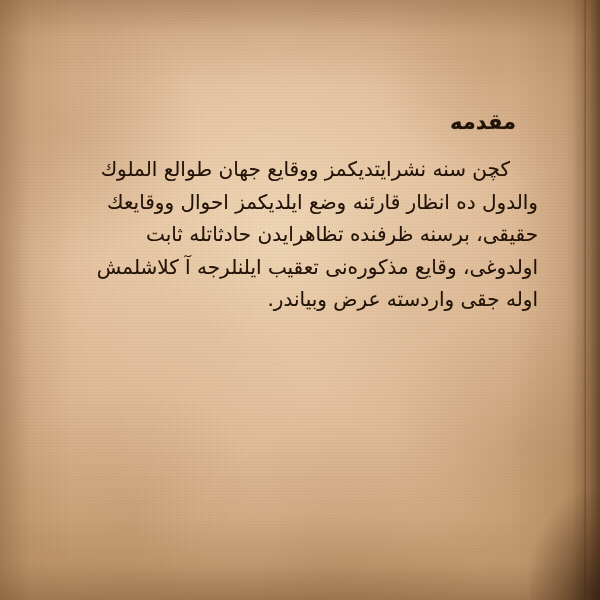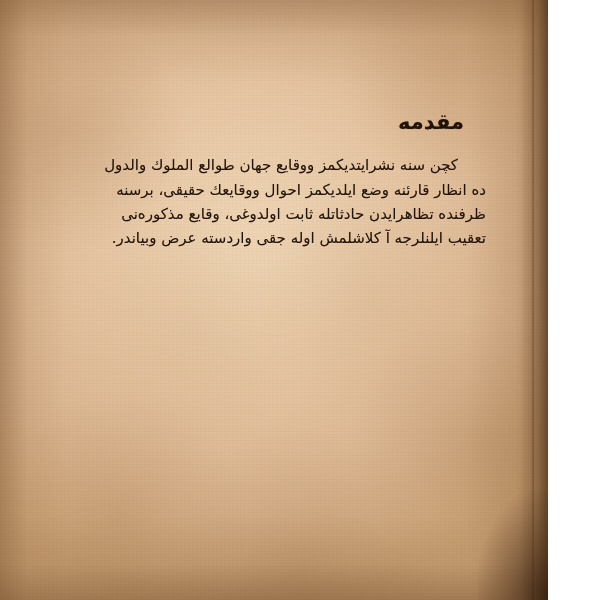--- a/index.html
+++ b/index.html
@@ -2,21 +2,21 @@
 <html><head>
 <meta charset="utf-8">
 <style>
   html, body {
     margin: 0;
     padding: 0;
     background: #ffffff;
   }
   #page {
     position: relative;
-    width: 548px;
+    width: 600px;
     height: 600px;
     overflow: hidden;
     background: #d946ef;
     font-family: "DejaVu Sans", sans-serif;
   }
 
   
   .paper-base {
     position: absolute;
     inset: 0;
@@ -97,21 +97,21 @@
     font-size: 21px;
     line-height: 1.4;
     margin: 0 0 16px 0;
     padding-right: 22px;
     font-weight: 600;
     letter-spacing: 0.5px;
     text-shadow: 0 0 1px rgba(40,22,10,0.35);
   }
 
   .para {
-    font-size: 15px;
+    font-size: 20px;
     line-height: 1.62;
     margin: 0 0 20px 4px;
     text-indent: 28px;
     text-shadow: 0 0 0.6px rgba(40,22,10,0.30);
   }
   .para:last-child { margin-bottom: 0; }
 
   
   .ink-fade {
     position: absolute;

